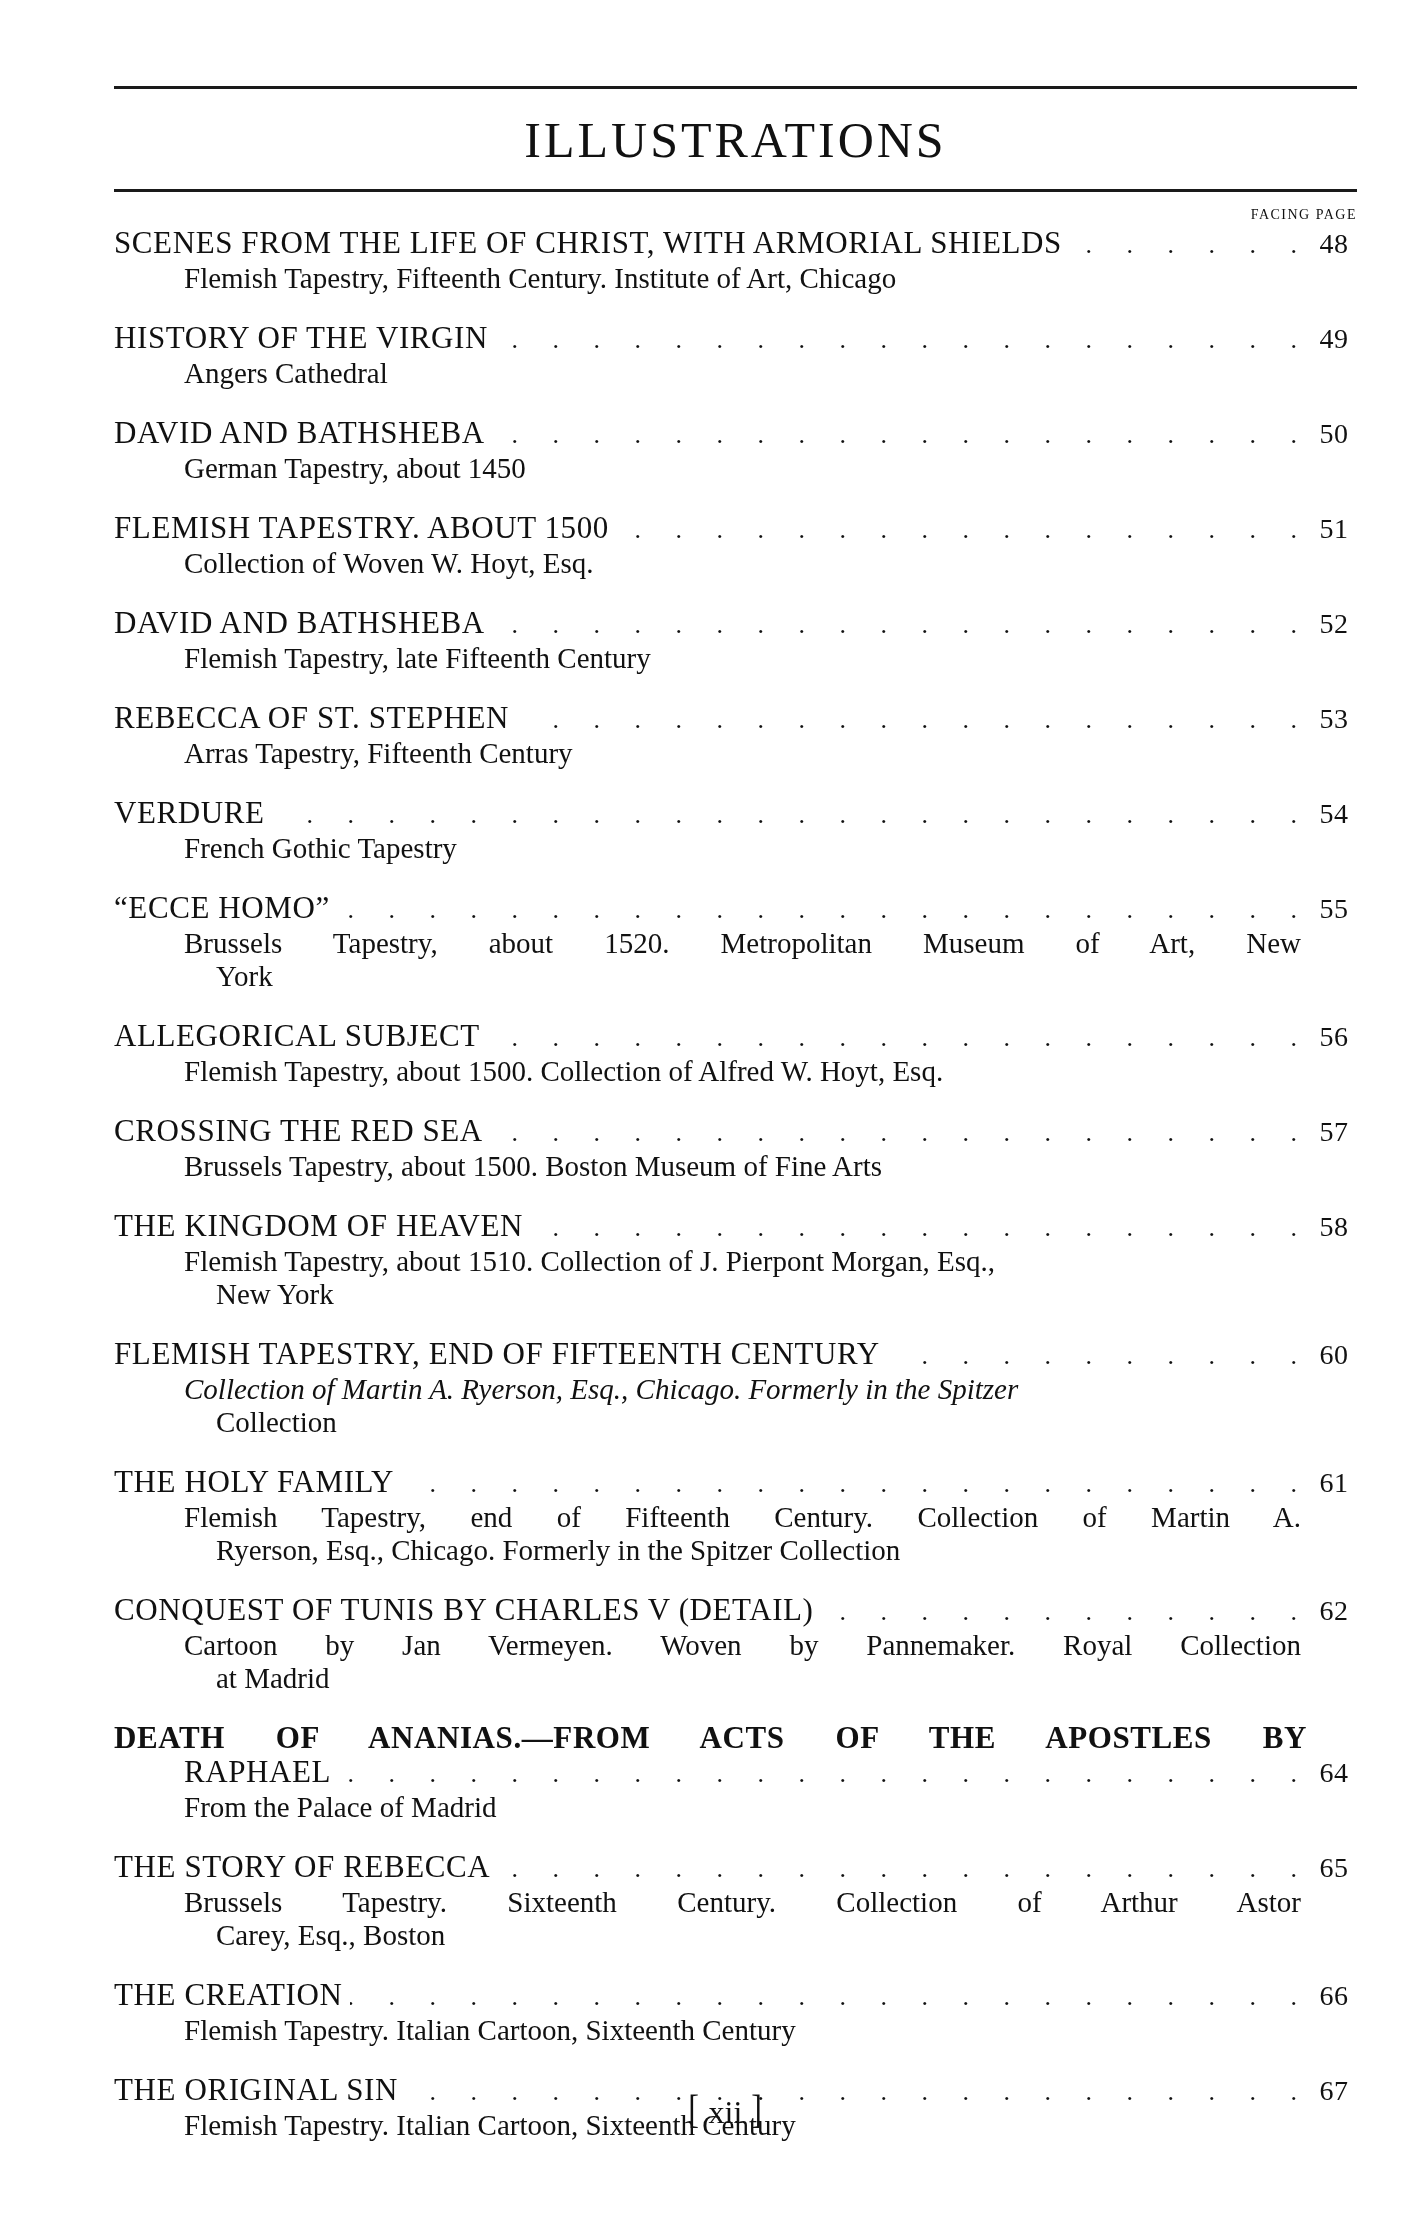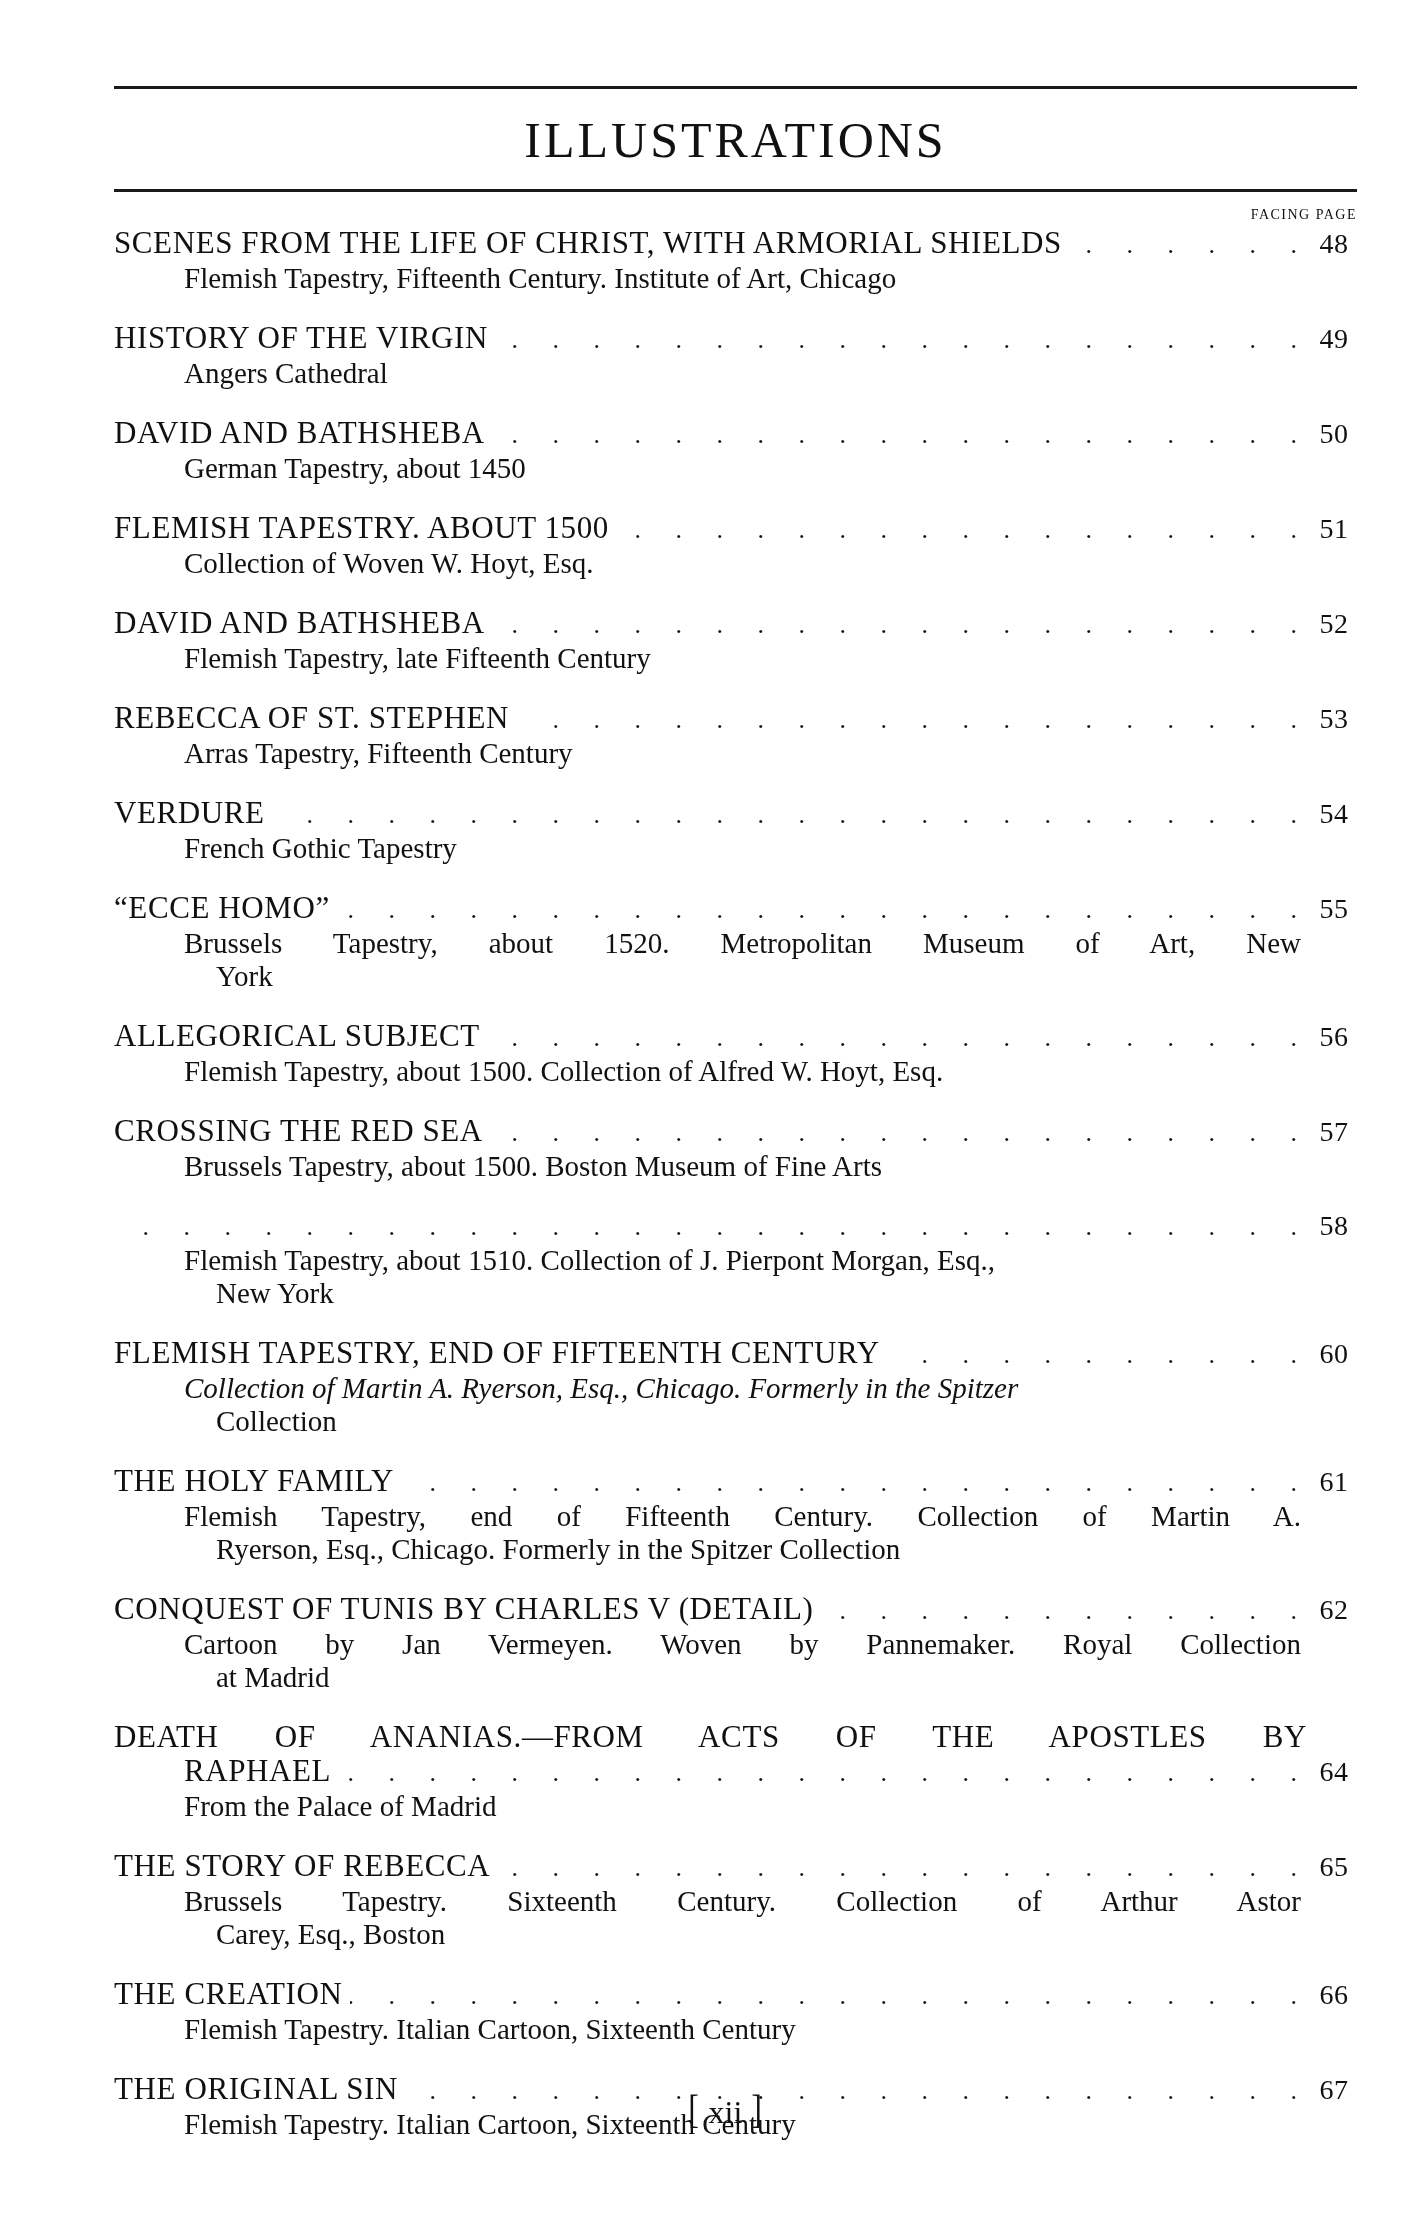--- a/index.html
+++ b/index.html
@@ -72,20 +72,21 @@
       text-align: center;
       font-size: 28px;
       flex: none;
     }
     .head.wrap {
       display: block;
       text-align: justify;
       text-align-last: justify;
       padding-right: 50px;
       word-spacing: 10px;
+      font-weight: bold;
     }
     .head.cont {
       padding-left: 70px;
     }
     .desc {
       font-size: 29px;
       line-height: 33px;
       padding-left: 70px;
       padding-right: 56px;
       text-indent: 0;
@@ -234,20 +235,21 @@
         <span class="leader">. . . . . . . . . . . . . . . . . . . . . . . . . . . . . . . . . . . . . . . . .</span>
         <span class="pg">57</span>
       </div>
       <div class="desc">
         <span class="l">Brussels Tapestry, about 1500.  Boston Museum of Fine Arts</span>
       </div>
     </div>
 
     <div class="entry">
       <div class="head">
+        <span class="t">THE KINGDOM OF HEAVEN</span>
         <span class="leader">. . . . . . . . . . . . . . . . . . . . . . . . . . . . . . . . . . . . . . . . .</span>
         <span class="pg">58</span>
       </div>
       <div class="desc">
         <span class="l">Flemish Tapestry, about 1510.  Collection of J. Pierpont Morgan, Esq.,</span>
         <span class="l2">New York</span>
       </div>
     </div>
 
     <div class="entry">

